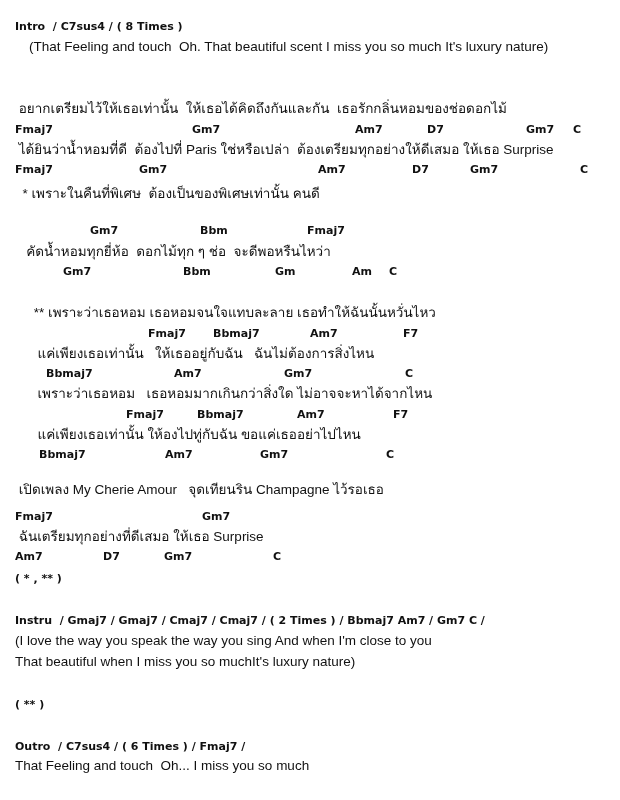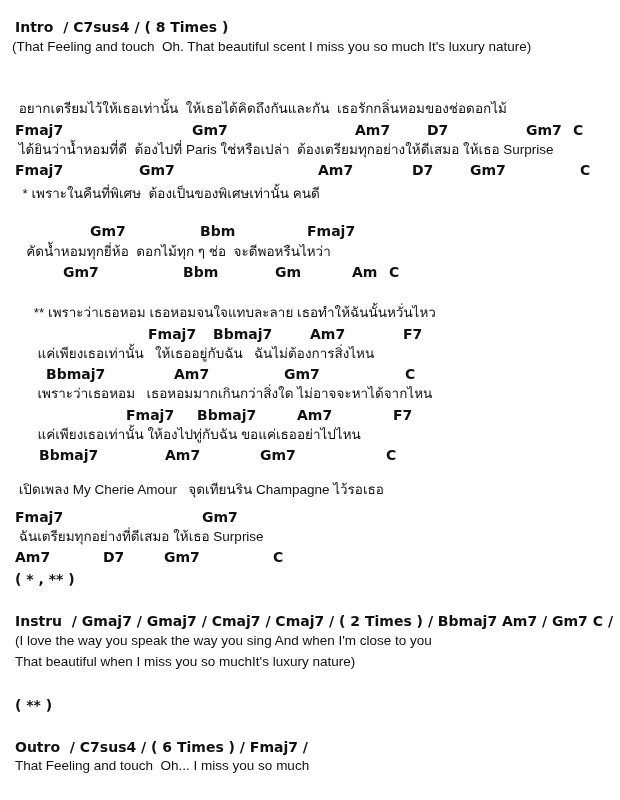--- a/index.html
+++ b/index.html
@@ -1,28 +1,28 @@
 <!DOCTYPE html>
 <html><head>
 <meta charset="utf-8">
 <style>
   html, body { margin:0; padding:0; background:#ffffff; }
   body { width:620px; height:800px; overflow:hidden; position:relative;
          font-family:"DejaVu Sans","Liberation Sans",sans-serif; color:#111111; }
   .line { position:absolute; left:0; white-space:pre; height:20px; line-height:20px; }
-  .chord { font-weight:bold; font-size:14px; }
+  .chord { font-weight:bold; font-size:11px; }
   .lyric { font-size:13.5px; font-family:"Liberation Sans","DejaVu Sans",sans-serif; }
   .c { position:absolute; top:0;margin-top:40px; }
 </style>
 </head>
 <body>
 
 <div>
   <div class="line chord" style="top:17px;left:15px">Intro  / C7sus4 / ( 8 Times )</div>
-  <div class="line lyric" style="top:37px;left:12px">(That Feeling and touch  Oh. That beautiful scent I miss you so much It's luxury nature)</div>
+  <div class="line lyric" style="top:37px;left:29px">(That Feeling and touch  Oh. That beautiful scent I miss you so much It's luxury nature)</div>
 
   <div class="line chord" style="top:80px;width:620px"><span class="c" style="left: 15px;">Fmaj7</span><span class="c" style="left: 192px;">Gm7</span><span class="c" style="left: 355px;">Am7</span><span class="c" style="left: 427px;">D7</span><span class="c" style="left: 526px;">Gm7</span><span class="c" style="left: 573px;">C</span></div>
   <div class="line lyric" style="top:99px;left:15px"> อยากเตรียมไว้ให้เธอเท่านั้น  ให้เธอได้คิดถึงกันและกัน  เธอรักกลิ่นหอมของช่อดอกไม้</div>
   <div class="line chord" style="top:120px;width:620px"><span class="c" style="left: 15px;">Fmaj7</span><span class="c" style="left: 139px;">Gm7</span><span class="c" style="left: 318px;">Am7</span><span class="c" style="left: 412px;">D7</span><span class="c" style="left: 470px;">Gm7</span><span class="c" style="left: 580px;">C</span></div>
   <div class="line lyric" style="top:140px;left:15px"> ได้ยินว่าน้ำหอมที่ดี  ต้องไปที่ Paris ใช่หรือเปล่า  ต้องเตรียมทุกอย่างให้ดีเสมอ ให้เธอ Surprise</div>
 
   <div class="line chord" style="top:181px;width:620px"><span class="c" style="left: 90px;">Gm7</span><span class="c" style="left: 200px;">Bbm</span><span class="c" style="left: 307px;">Fmaj7</span></div>
   <div class="line lyric" style="top:184px;left:15px">  * เพราะในคืนที่พิเศษ  ต้องเป็นของพิเศษเท่านั้น คนดี</div>
   <div class="line chord" style="top:222px;width:620px"><span class="c" style="left: 63px;">Gm7</span><span class="c" style="left: 183px;">Bbm</span><span class="c" style="left: 275px;">Gm</span><span class="c" style="left: 352px;">Am</span><span class="c" style="left: 389px;">C</span></div>
   <div class="line lyric" style="top:242px;left:15px">   คัดน้ำหอมทุกยี่ห้อ  ดอกไม้ทุก ๆ ช่อ  จะดีพอหรืนไหว่า</div>

